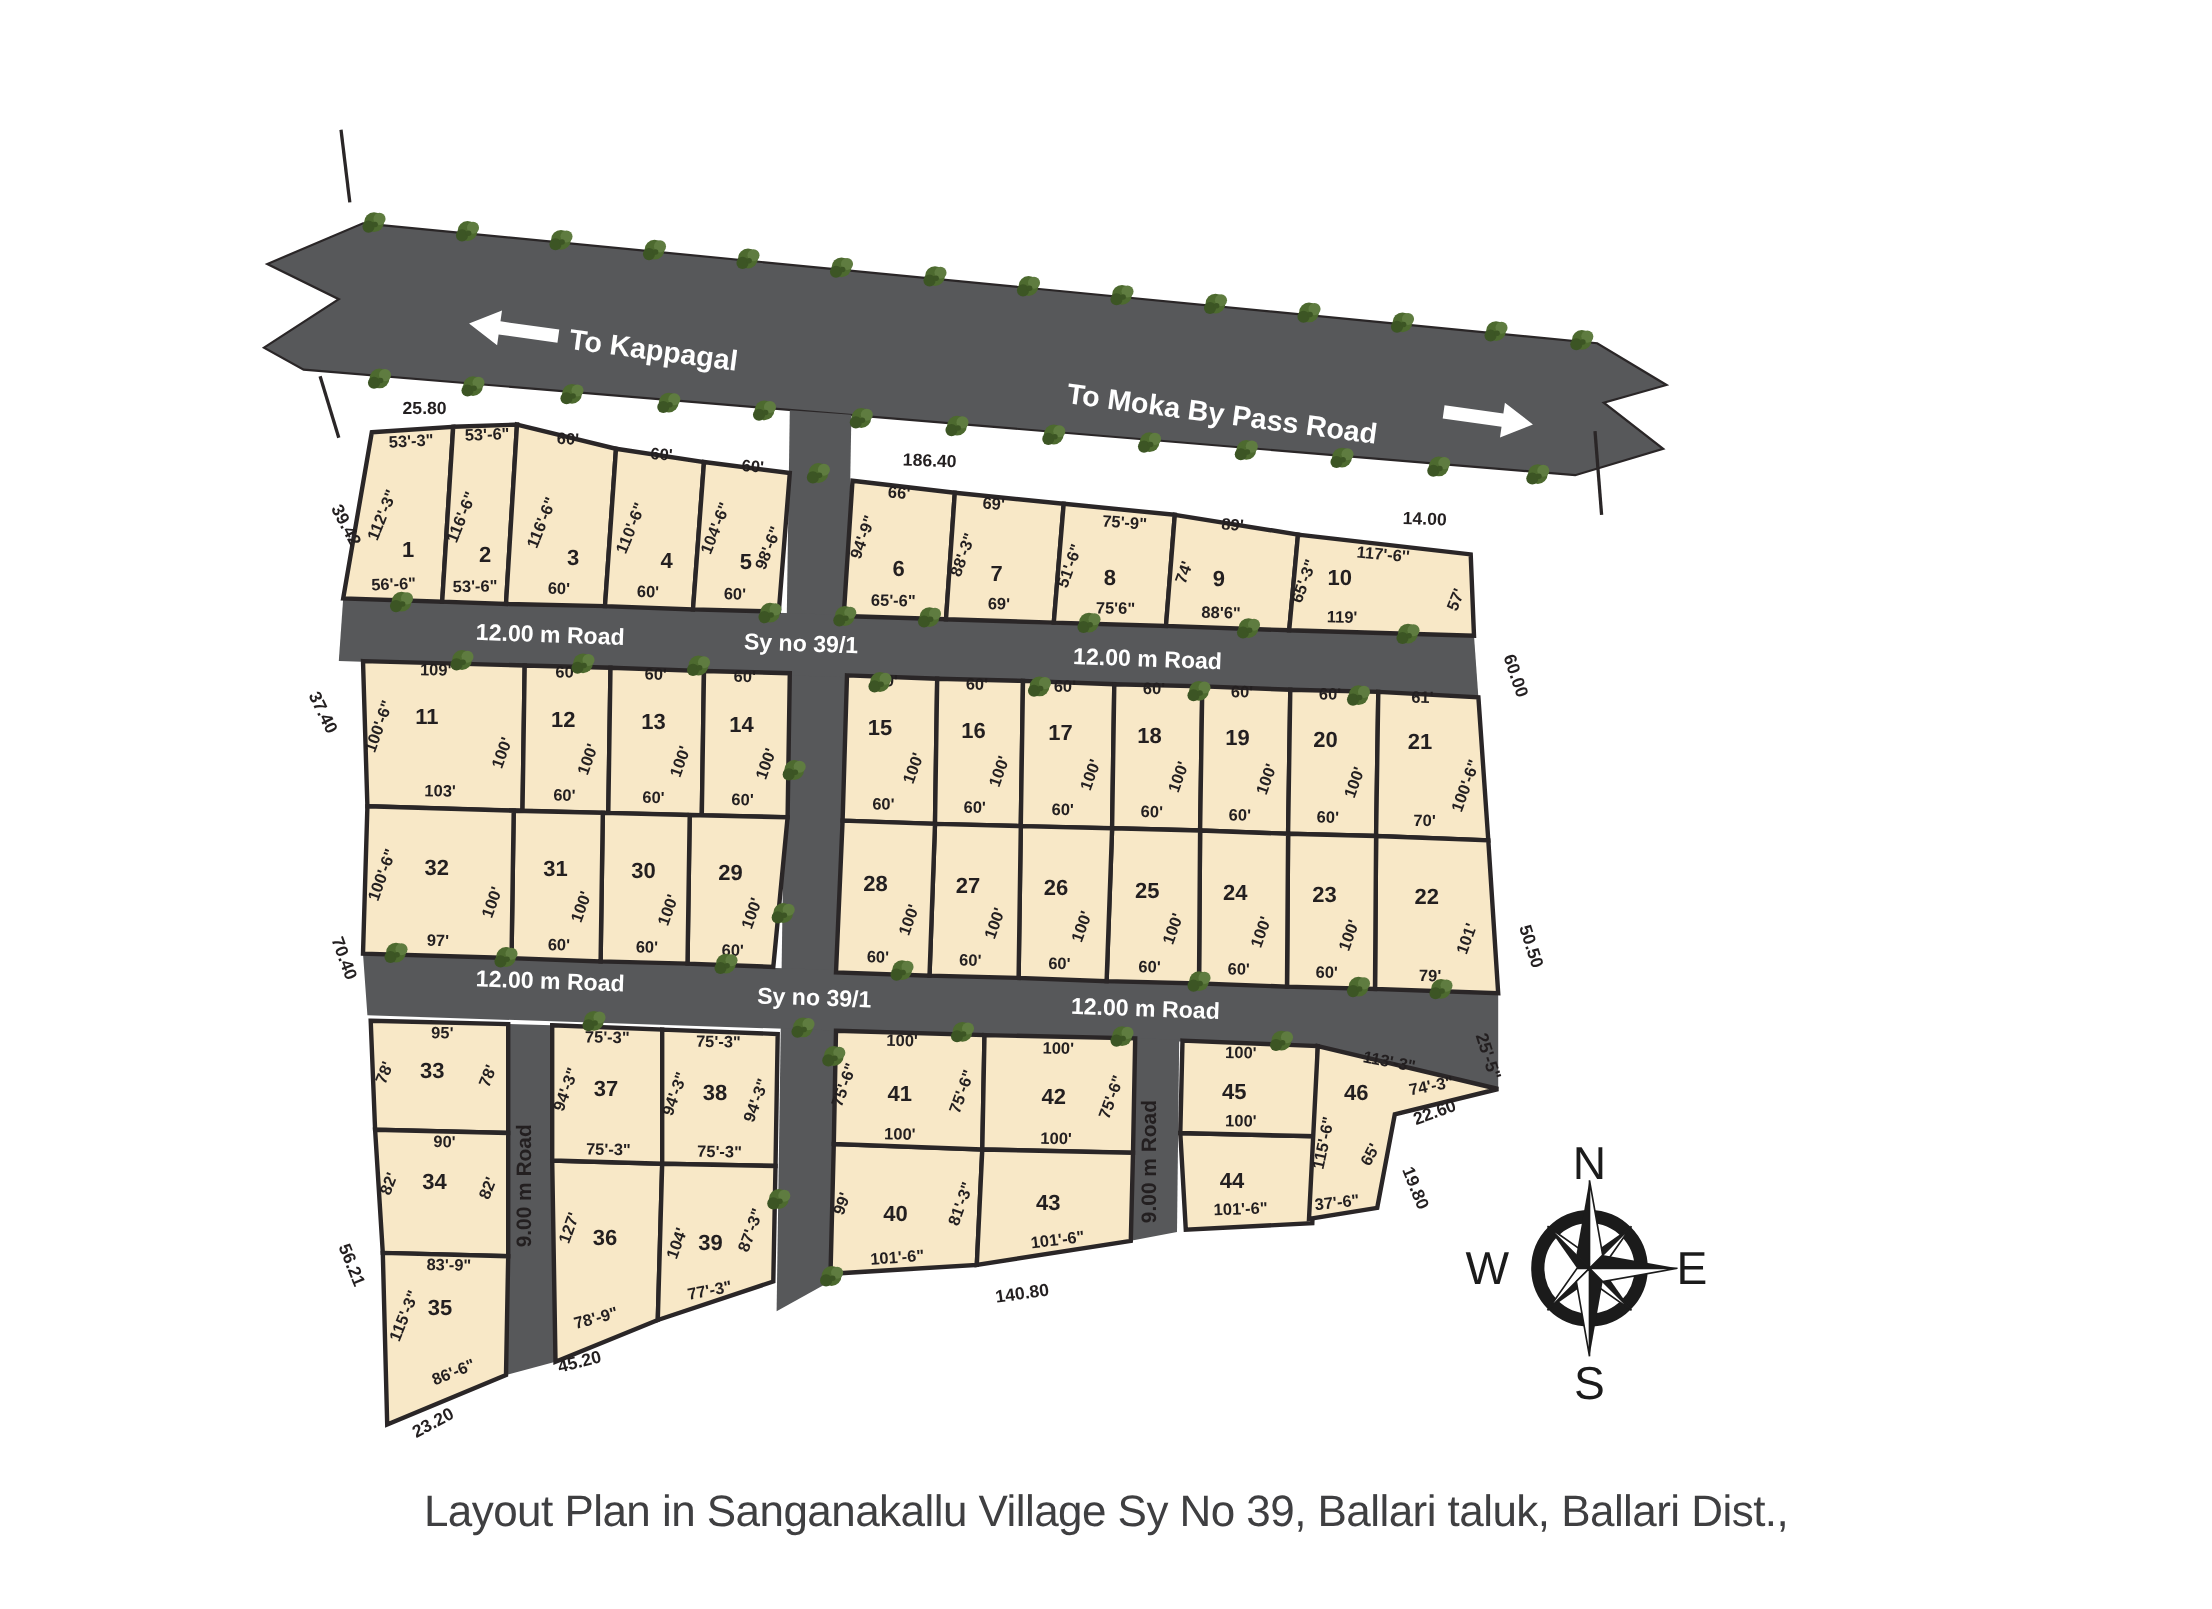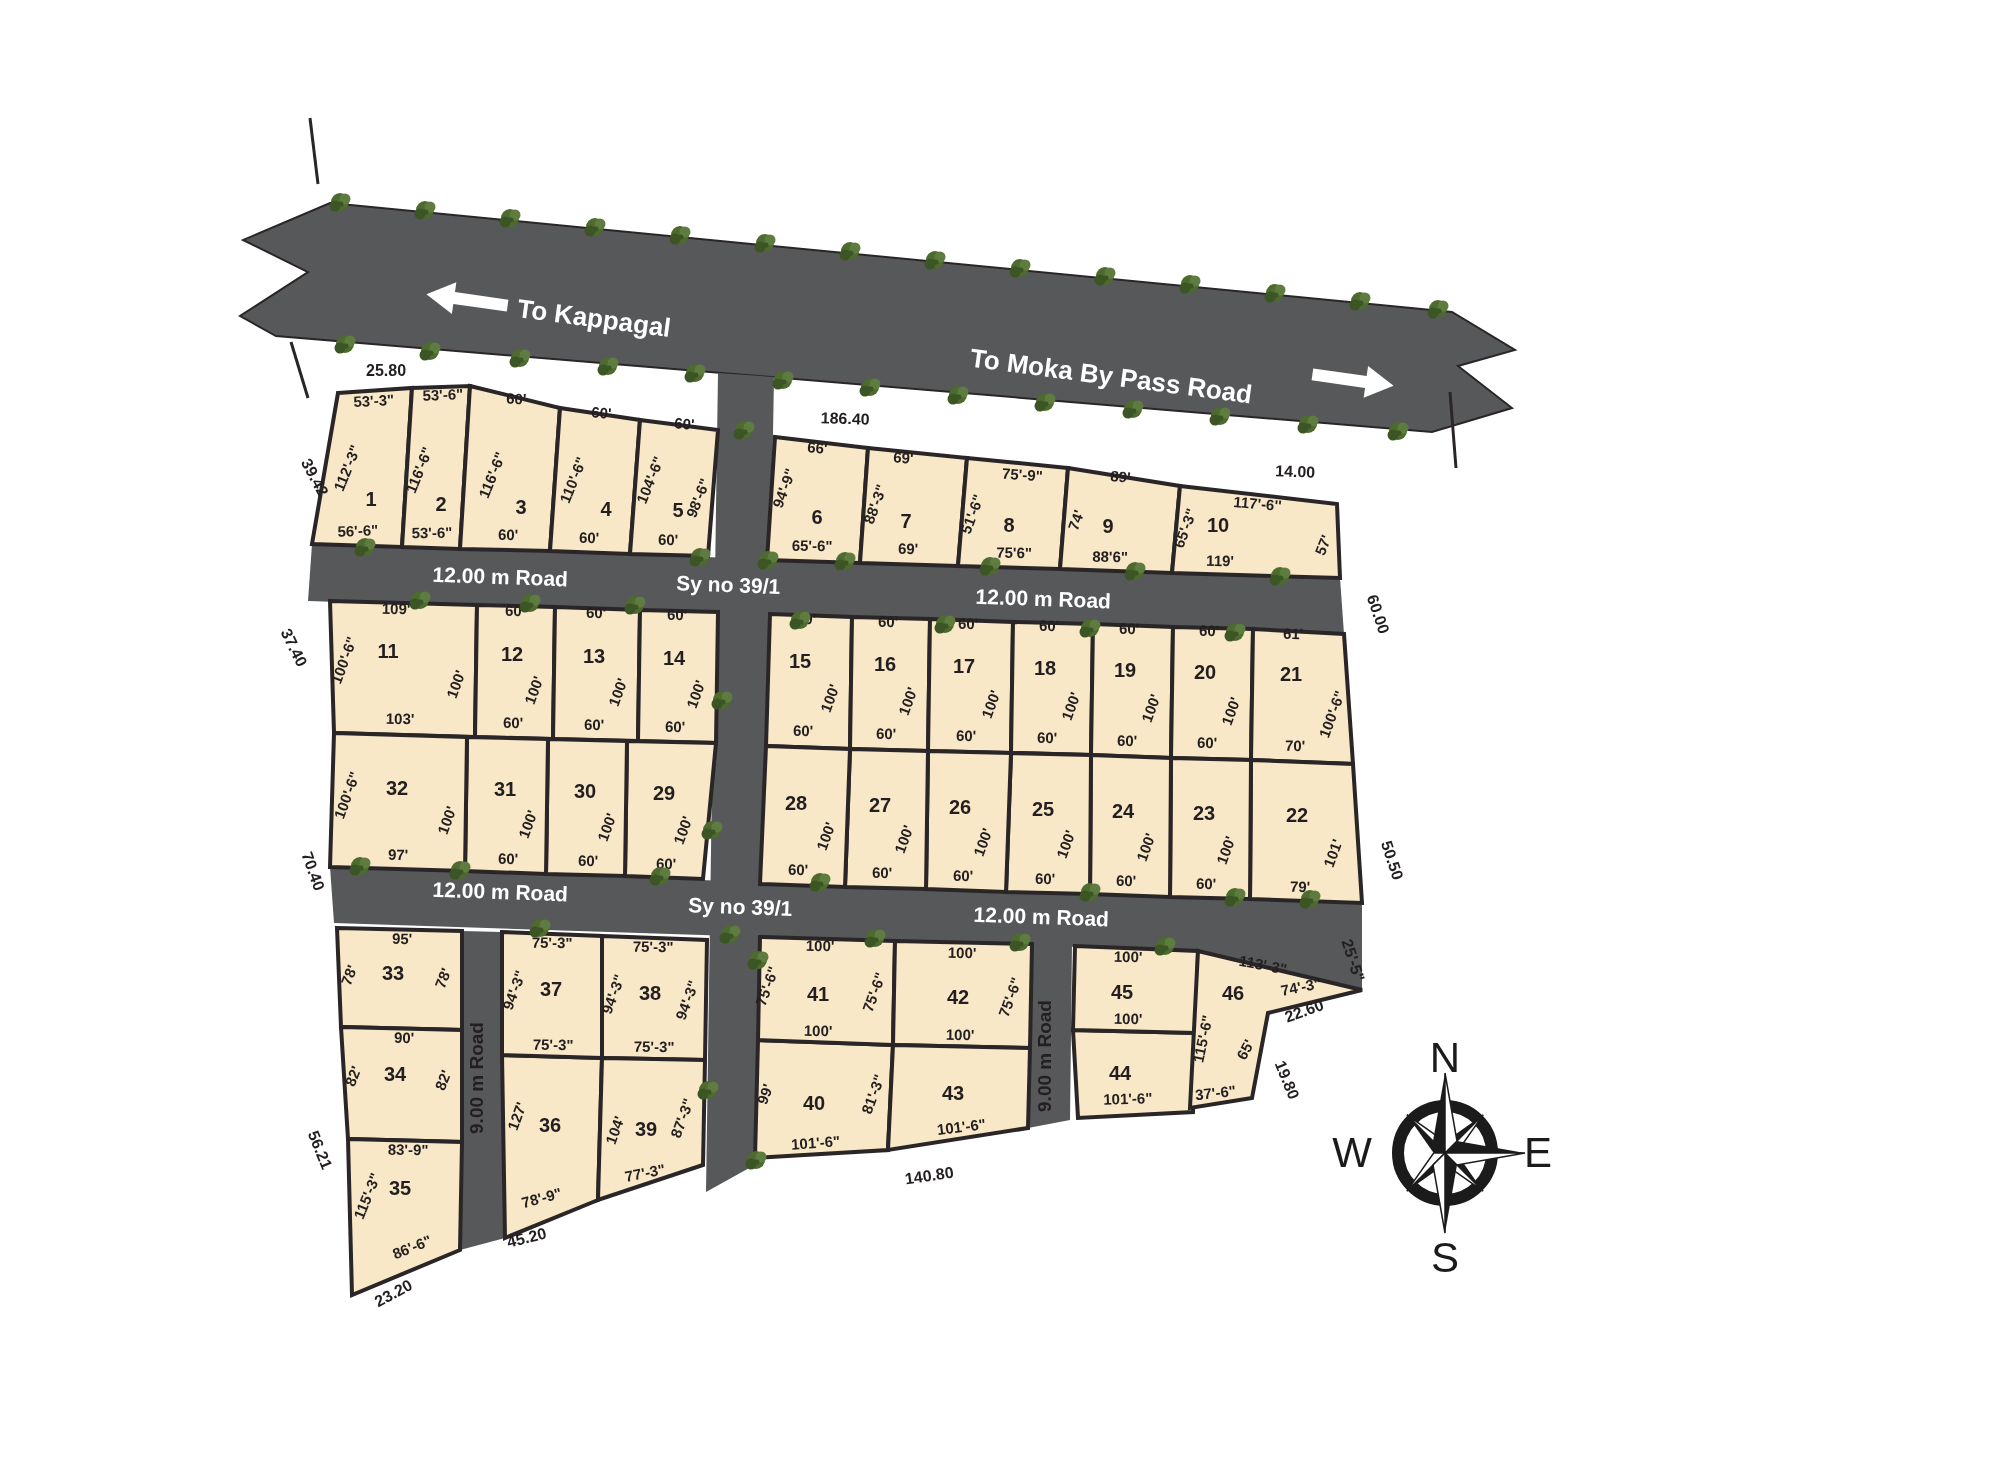--- a/index.html
+++ b/index.html
@@ -660,13 +660,14 @@
           <polygon points="0,-80 -12,-12 0,0" fill="#1B1B1B"></polygon>
           <polygon points="0,-80 12,-12 0,0" fill="#FFFFFF" stroke="#1B1B1B" stroke-width="1.5"></polygon>
         </g>
       </g>
       <text fill="#1B1B1B" font-size="42" font-weight="400" text-anchor="middle" transform="translate(0 0) rotate(0)">N</text>
       <text fill="#1B1B1B" font-size="42" font-weight="400" text-anchor="middle" transform="translate(1445 1072) rotate(0)">N</text>
       <text fill="#1B1B1B" font-size="42" font-weight="400" text-anchor="middle" transform="translate(1445 1272) rotate(0)">S</text>
       <text fill="#1B1B1B" font-size="42" font-weight="400" text-anchor="middle" transform="translate(1352 1167) rotate(0)">W</text>
       <text fill="#1B1B1B" font-size="42" font-weight="400" text-anchor="middle" transform="translate(1538 1167) rotate(0)">E</text>
     </svg>
+  <div id="title">Layout Plan in Sanganakallu Village Sy No 39, Ballari taluk, Ballari Dist.,</div>
 </div>
 
 </body></html>

